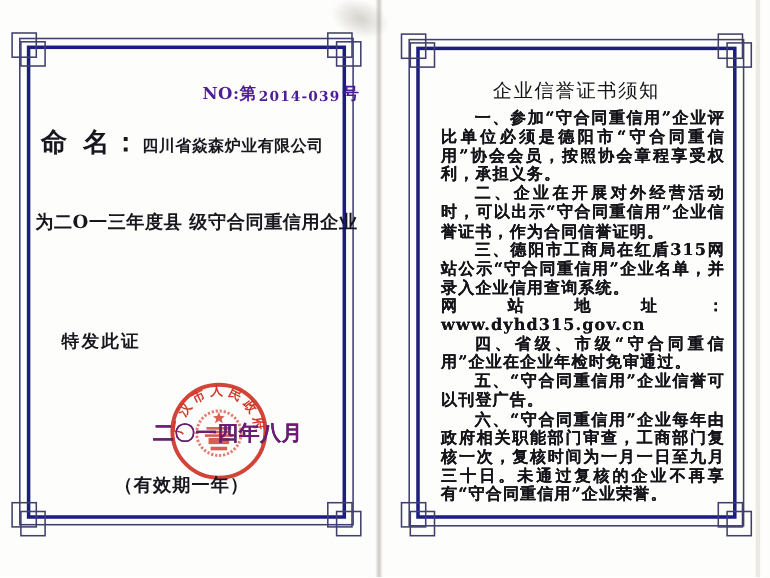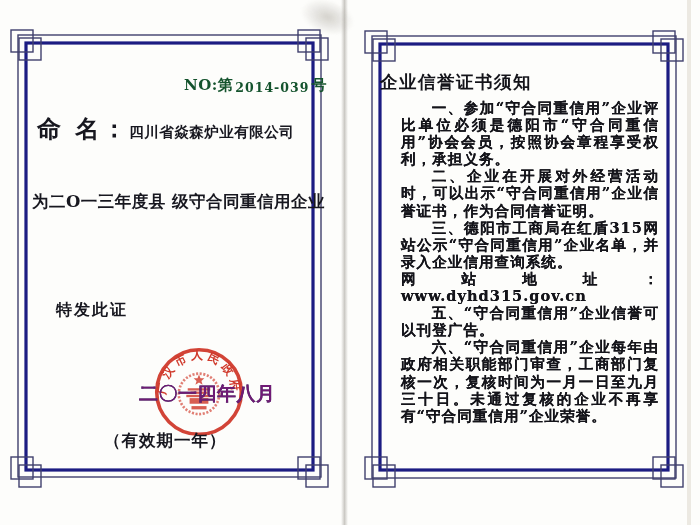--- a/index.html
+++ b/index.html
@@ -9,21 +9,21 @@
     font-family:"DejaVu Serif","Liberation Serif",serif;
   }
   .page { position:absolute; top:0; width:350px; height:525px; }
   #left-page  { left:0; }
   #right-page { left:350px; }
   .frame { position:absolute; left:0; top:0; width:350px; height:525px; }
 
   
   .serial {
     position:absolute; left:184px; top:76px;
-    font-size:15px; font-weight:bold; color:#14532d; letter-spacing:0.5px;
+    font-size:15px; font-weight:bold; color:#4c1d95; letter-spacing:0.5px;
     white-space:nowrap;
   }
   .serial .num { font-size:12.5px; position:relative; top:2px; padding:0 2px; letter-spacing:1px; }
   .name-line { position:absolute; left:37px; top:113px; white-space:nowrap; color:#17171f; }
   .name-label { font-size:24px; font-weight:bold; letter-spacing:3px; }
   .company { font-size:14.5px; font-weight:bold; letter-spacing:0.5px; }
   .award {
     position:absolute; left:32px; top:191px; width:288px;
     font-size:16.5px; font-weight:bold; color:#17171f; letter-spacing:0.5px;
     white-space:nowrap;
@@ -40,22 +40,22 @@
     white-space:nowrap; z-index:3; text-shadow:0 0 0.5px #2b3055;
   }
   .validity {
     position:absolute; left:104px; top:430px;
     font-size:16.5px; font-weight:bold; color:#17171f; letter-spacing:1px;
     white-space:nowrap;
   }
 
   
   .notice-title {
-    position:absolute; left:30px; top:70px; width:288px; text-align:left;
-    font-size:17.5px; font-weight:bold; color:#14141a; letter-spacing:1.5px;
+    position:absolute; left:30px; top:70px; width:288px; text-align:center;
+    font-size:17.5px; font-weight:normal; color:#14141a; letter-spacing:1.5px;
   }
   .notice-body {
     position:absolute; left:51px; top:99px; width:258px;
     font-size:14.6px; line-height:17.1px; font-weight:bold; color:#14141a;
     text-align:justify; letter-spacing:1px; text-shadow:0 0 0.4px #14141a;
   }
   .notice-body p { margin:0; text-indent:2.1em; }
   .notice-body p.no-indent { text-indent:0; }
 
   
@@ -142,20 +142,21 @@
       </g>
     </svg>
 
     <div class="notice-title">企业信誉证书须知</div>
 
     <div class="notice-body">
       <p>一、参加“守合同重信用”企业评比单位必须是德阳市“守合同重信用”协会会员，按照协会章程享受权利，承担义务。</p>
       <p>二、企业在开展对外经营活动时，可以出示“守合同重信用”企业信誉证书，作为合同信誉证明。</p>
       <p>三、德阳市工商局在红盾315网站公示“守合同重信用”企业名单，并录入企业信用查询系统。</p>
       <p class="no-indent">网站地址：www.dyhd315.gov.cn</p>
+      <p>四、省级、市级“守合同重信用”企业在企业年检时免审通过。</p>
       <p>五、“守合同重信用”企业信誉可以刊登广告。</p>
       <p>六、“守合同重信用”企业每年由政府相关职能部门审查，工商部门复核一次，复核时间为一月一日至九月三十日。未通过复核的企业不再享有“守合同重信用”企业荣誉。</p>
     </div>
   </div>
 
   <div class="fold"></div>
   <div class="fold-smudge"></div>
   <div class="scan-edge"></div>
 </div>
 

